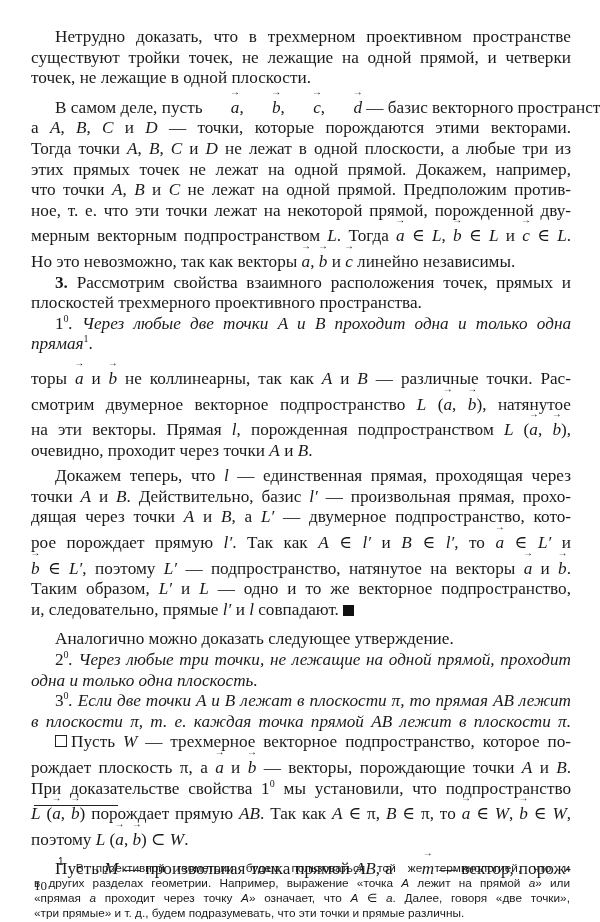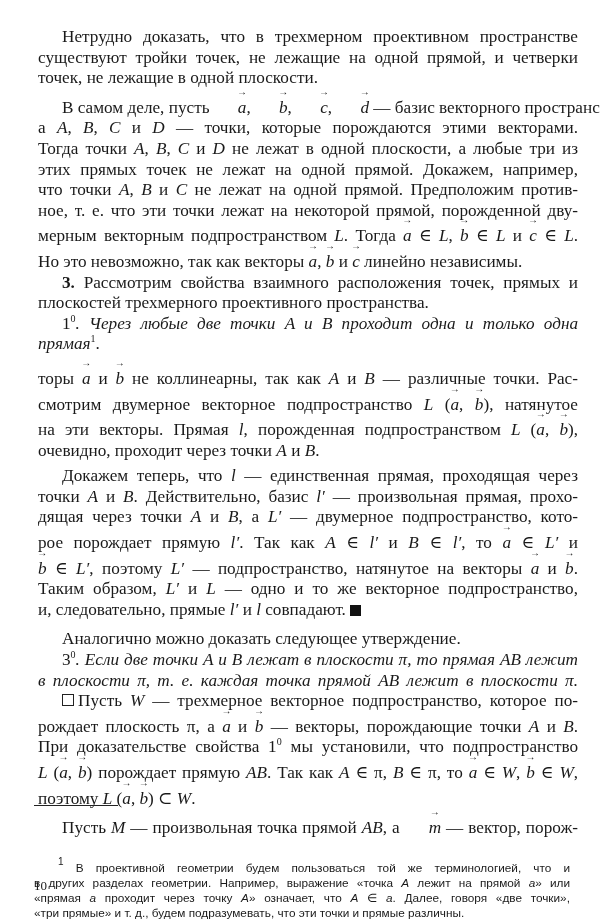--- a/index.html
+++ b/index.html
@@ -1,18 +1,18 @@
 <!DOCTYPE html>
 <html><head>
 <meta charset="utf-8">
 <style>
   html, body { margin: 0; padding: 0; background: #ffffff; }
   body { width: 600px; height: 922px; overflow: hidden; position: relative;
          font-family: "Liberation Serif", "DejaVu Serif", serif; color: #1a1a1a; }
-  .page { position: absolute; left: 38px; top: 27px; width: 540px; }
+  .page { position: absolute; left: 31px; top: 27px; width: 540px; }
   .ln { display: block; font-size: 17.2px; line-height: 20.6px; white-space: nowrap;
         text-align: justify; text-align-last: justify; height: 20.6px; }
   .ln.last { text-align-last: left; }
   .ind { text-indent: 24px; }
   .gap { height: 5px; }
   .gap2 { height: 9px; }
   i, .it { font-style: italic; }
   .vec { position: relative; display: inline-block; font-style: italic; }
   .vec::before { content: "\2192"; position: absolute; left: 50%; top: -11px;
                  transform: translateX(-50%); font-size: 10px; font-style: normal; line-height: 10px; }
@@ -80,20 +80,24 @@
     <span class="ln"><span>рое порождает прямую </span><i>l′</i><span>. Так как </span><i>A</i><span> ∈ </span><i>l′</i><span> и </span><i>B</i><span> ∈ </span><i>l′</i><span>, то </span><span class="vec">a</span><span> ∈ </span><i>L′</i><span> и </span></span>
     <div class="gap"></div>
     <span class="ln"><span class="vec">b</span><span> ∈ </span><i>L′</i><span>, поэтому </span><i>L′</i><span> — подпространство, натянутое на векторы </span><span class="vec">a</span><span> и </span><span class="vec">b</span><span>.</span></span>
     <span class="ln"><span>Таким образом, </span><i>L′</i><span> и </span><i>L</i><span> — одно и то же векторное подпространство,</span></span>
     <span class="ln last"><span>и, следовательно, прямые </span><i>l′</i><span> и </span><i>l</i><span> совпадают.</span><span class="qed"></span></span>
   </div>
   <div class="gap2"></div>
 
   <span class="ln last ind">Аналогично можно доказать следующее утверждение.</span>
 
+  <div>
+    <span class="ln ind"><span>2</span><sup>0</sup><i>. Через любые три точки, не лежащие на одной прямой, проходит</i></span>
+    <span class="ln last"><i>одна и только одна плоскость.</i></span>
+  </div>
 
   <div>
     <span class="ln ind"><span>3</span><sup>0</sup><i>. Если две точки A и B лежат в плоскости π, то прямая AB лежит</i></span>
     <span class="ln"><i>в плоскости π, т. е. каждая точка прямой AB лежит в плоскости π.</i></span>
   </div>
 
   <div>
     <span class="ln ind"><span class="box"></span><span>Пусть </span><i>W</i><span> — трехмерное векторное подпространство, которое по-</span></span>
     <div class="gap"></div>
     <span class="ln"><span>рождает плоскость π, а </span><span class="vec">a</span><span> и </span><span class="vec">b</span><span> — векторы, порождающие точки </span><i>A</i><span> и </span><i>B</i><span>.</span></span>

